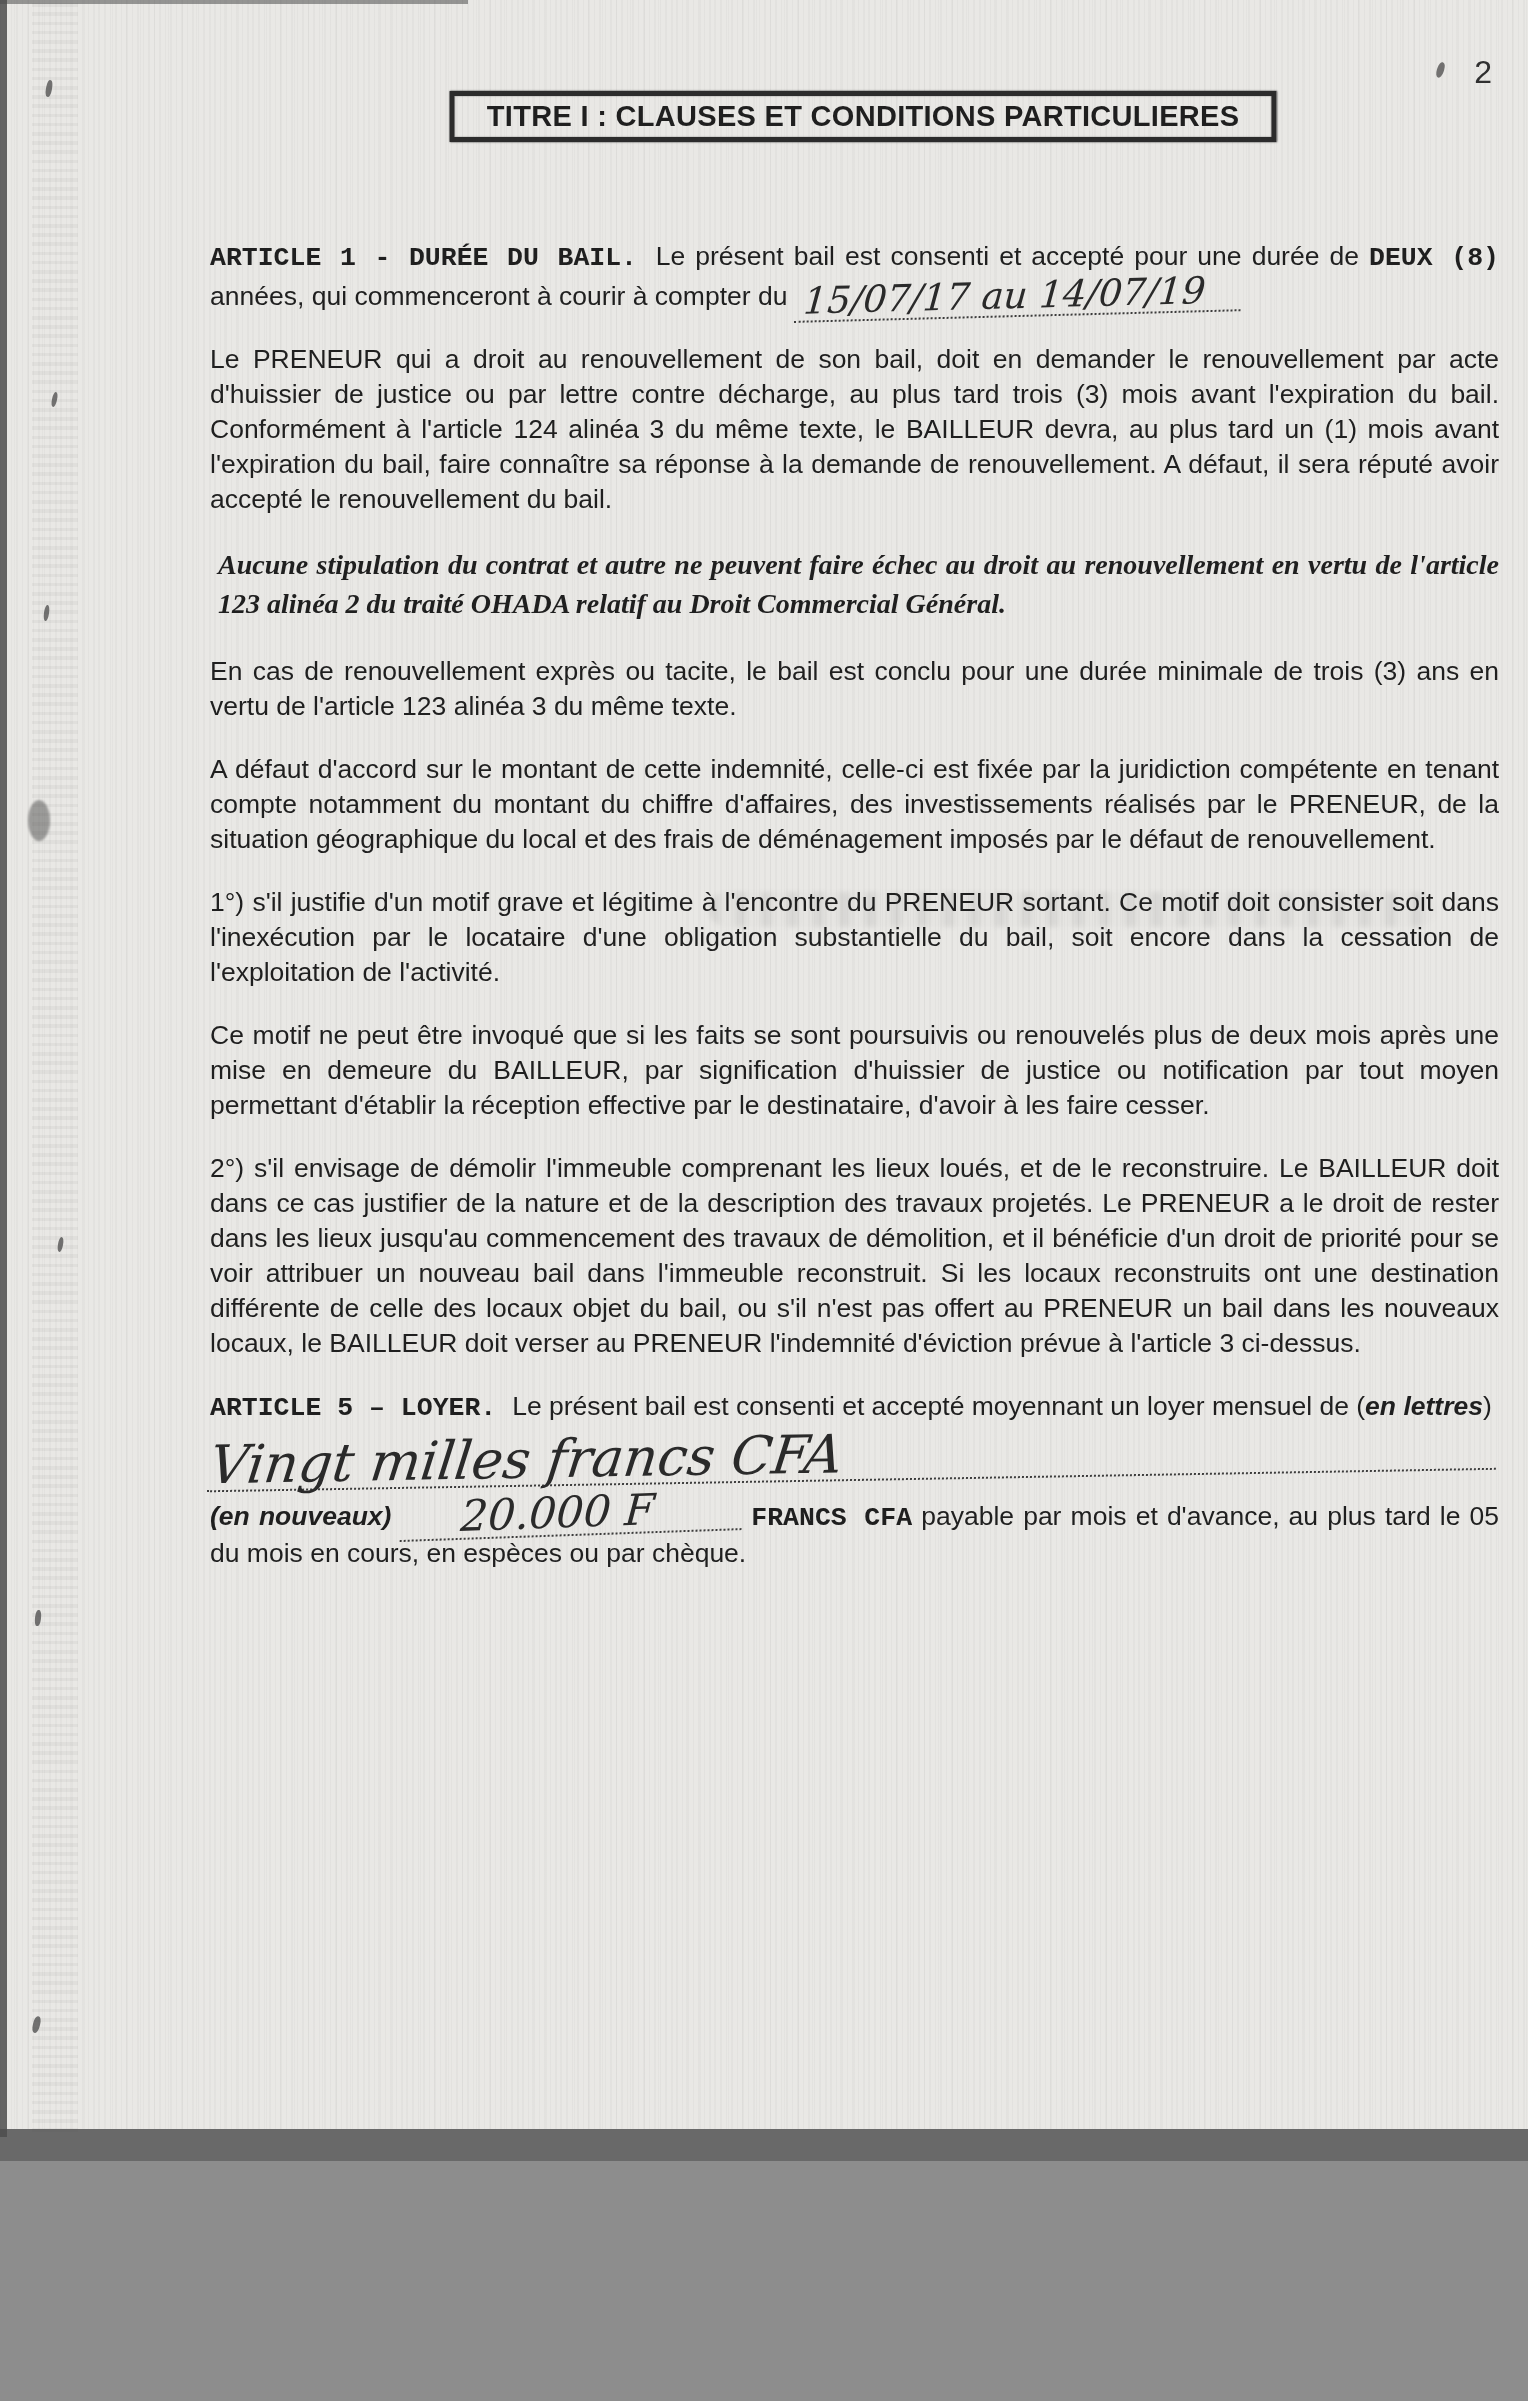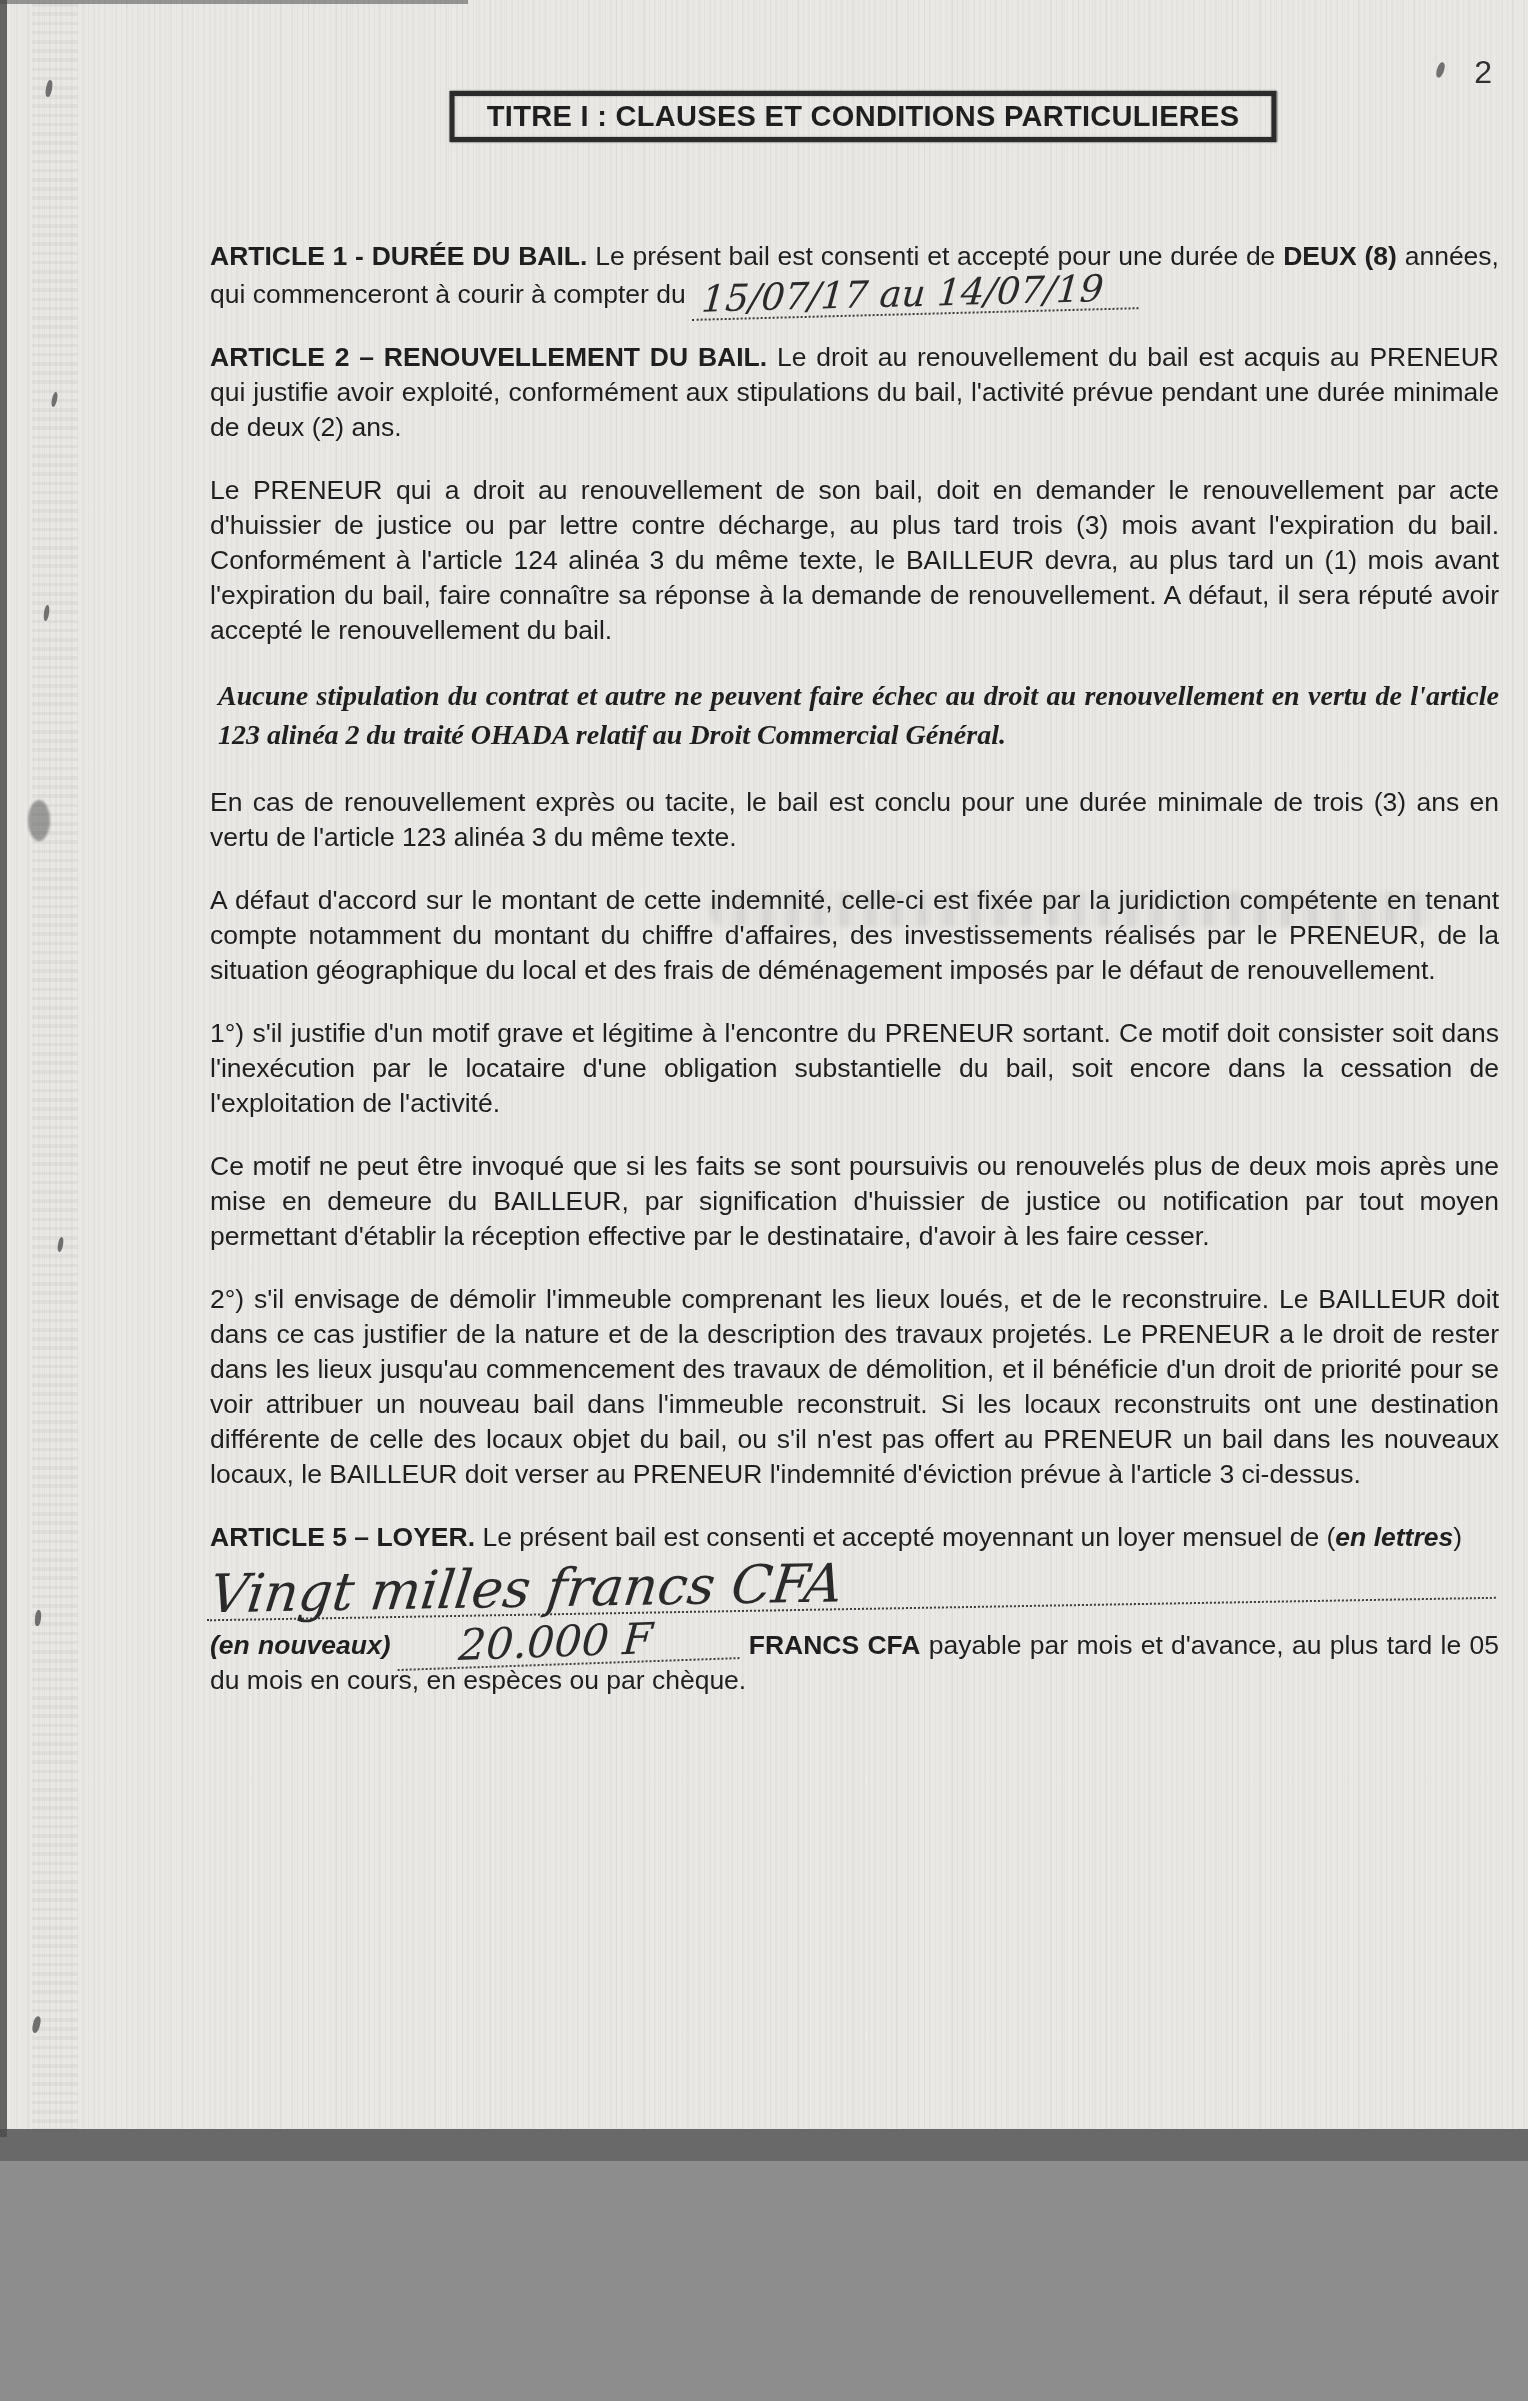--- a/index.html
+++ b/index.html
@@ -37,21 +37,21 @@
   .page-content{position:absolute;left:210px;top:91px;width:1289px;}
 
   .title-box{
     width:fit-content;margin:0 auto 97px;padding:4px 32px;
     border:5.5px solid #2c2c2c;box-shadow:0 0 1.8px #2c2c2c, inset 0 0 1.2px #2c2c2c;
     transform:translateX(8.6px);
   }
   .title-box .title{font-size:29px;font-weight:700;letter-spacing:0.3px;white-space:nowrap;}
 
   .para{font-size:26.5px;line-height:35px;text-align:justify;margin:0 0 28px;}
-  .para .bold{font-weight:700;}
+  .para .bold{font-weight:700;font-family:Liberation Mono, monospace;}
   .para .bolditalic{font-weight:700;font-style:italic;}
   .serif-italic{font-family:"Liberation Serif", serif;font-style:italic;font-weight:700;
     font-size:28px;line-height:39px;margin-bottom:31px;margin-left:8px;}
   .tight{margin-bottom:3.7px;margin-top:23px;}
 
   .handwriting{
     font-family:"DejaVu Serif", serif;font-style:italic;color:var(--hwink);
     display:inline-block;transform:rotate(-1.5deg) skewX(-6deg);
     line-height:.9;position:relative;top:2.5px;
   }
@@ -85,21 +85,20 @@
 <div class="artifact" style="top:2016px;left:33px;width:6.8px;height:17px;transform:rotate(14deg);"></div>
 
 <div class="page-number">2</div>
 
 <div class="page-content">
   <div class="title-box">
     <span class="title">TITRE I : CLAUSES ET CONDITIONS PARTICULIERES</span>
   </div>
   <div id="doc-body">
       <p class="para"><span class="run bold">ARTICLE 1 - DURÉE DU BAIL. </span><span class="run">Le présent bail est consenti et accepté pour une durée de </span><span class="run bold">DEUX (8)</span><span class="run"> années, qui commenceront à courir à compter du </span><span class="run handwriting dotted">15/07/17 au 14/07/19</span></p>
-      <p class="para"><span class="run bold">ARTICLE 2 – RENOUVELLEMENT DU BAIL. </span><span class="run">Le droit au renouvellement du bail est acquis au PRENEUR qui justifie avoir exploité, conformément aux stipulations du bail, l'activité prévue pendant une durée minimale de deux (2) ans.</span></p>
       <p class="para"><span class="run">Le PRENEUR qui a droit au renouvellement de son bail, doit en demander le renouvellement par acte d'huissier de justice ou par lettre contre décharge, au plus tard trois (3) mois avant l'expiration du bail. Conformément à l'article 124 alinéa 3 du même texte, le BAILLEUR devra, au plus tard un (1) mois avant l'expiration du bail, faire connaître sa réponse à la demande de renouvellement. A défaut, il sera réputé avoir accepté le renouvellement du bail.</span></p>
       <p class="para serif-italic"><span class="run">Aucune stipulation du contrat et autre ne peuvent faire échec au droit au renouvellement en vertu de l'article 123 alinéa 2 du traité OHADA relatif au Droit Commercial Général.</span></p>
       <p class="para"><span class="run">En cas de renouvellement exprès ou tacite, le bail est conclu pour une durée minimale de trois (3) ans en vertu de l'article 123 alinéa 3 du même texte.</span></p>
       <p class="para"><span class="run">A défaut d'accord sur le montant de cette indemnité, celle-ci est fixée par la juridiction compétente en tenant compte notamment du montant du chiffre d'affaires, des investissements réalisés par le PRENEUR, de la situation géographique du local et des frais de déménagement imposés par le défaut de renouvellement.</span></p>
       <p class="para"><span class="run">1°) s'il justifie d'un motif grave et légitime à l'encontre du PRENEUR sortant. Ce motif doit consister soit dans l'inexécution par le locataire d'une obligation substantielle du bail, soit encore dans la cessation de l'exploitation de l'activité.</span></p>
       <p class="para"><span class="run">Ce motif ne peut être invoqué que si les faits se sont poursuivis ou renouvelés plus de deux mois après une mise en demeure du BAILLEUR, par signification d'huissier de justice ou notification par tout moyen permettant d'établir la réception effective par le destinataire, d'avoir à les faire cesser.</span></p>
       <p class="para"><span class="run">2°) s'il envisage de démolir l'immeuble comprenant les lieux loués, et de le reconstruire. Le BAILLEUR doit dans ce cas justifier de la nature et de la description des travaux projetés. Le PRENEUR a le droit de rester dans les lieux jusqu'au commencement des travaux de démolition, et il bénéficie d'un droit de priorité pour se voir attribuer un nouveau bail dans l'immeuble reconstruit. Si les locaux reconstruits ont une destination différente de celle des locaux objet du bail, ou s'il n'est pas offert au PRENEUR un bail dans les nouveaux locaux, le BAILLEUR doit verser au PRENEUR l'indemnité d'éviction prévue à l'article 3 ci-dessus.</span></p>
       <p class="para tight"><span class="run bold">ARTICLE 5 – LOYER. </span><span class="run">Le présent bail est consenti et accepté moyennant un loyer mensuel de (</span><span class="run bolditalic">en lettres</span><span class="run">)</span></p>
       <p class="para loyer-row">
         <span class="run handwriting">Vingt milles francs CFA</span>

